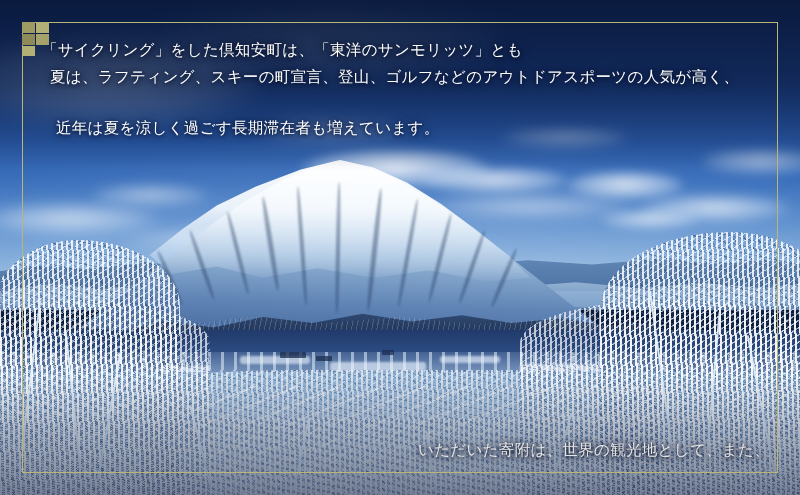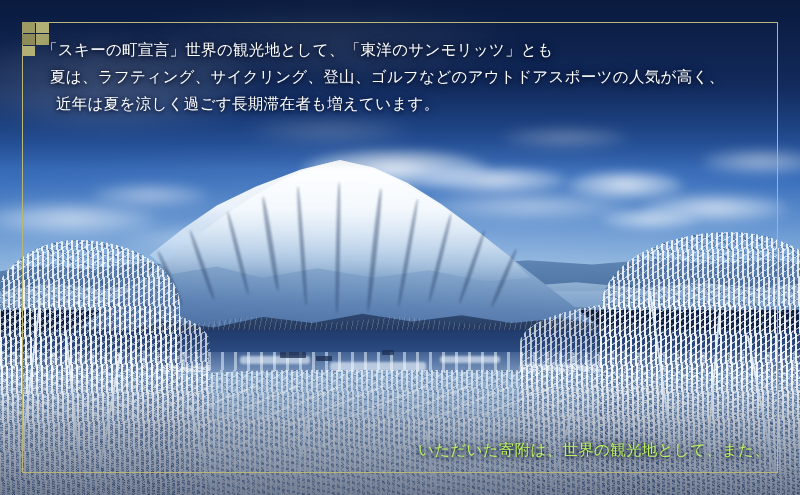--- a/index.html
+++ b/index.html
@@ -228,25 +228,25 @@
     color:#ffffff;
     font-size:15.5px;
     line-height:27px;
     letter-spacing:.3px;
     text-shadow:0 1px 4px rgba(2,10,32,.95), 0 0 10px rgba(4,14,40,.8);
     white-space:nowrap;
   }
   .copy-top .ln{display:block;}
   .copy-top .ln.indent1{padding-left:8px;}
   .copy-top .ln.indent2{padding-left:8px;}
-  .copy-top .ln.indent3{padding-left:14px;}
+  .copy-top .ln.indent3{padding-left:14px;margin-top:24px;}
 
   .copy-bottom{
     position:absolute;right:30px;bottom:32px;width:740px;
-    color:#bef264;
+    color:#e5e5e5;
     font-size:15.5px;
     line-height:27px;
     letter-spacing:.3px;
     text-align:right;
     text-shadow:0 1px 4px rgba(2,10,32,.95), 0 0 10px rgba(4,14,40,.85);
     white-space:nowrap;
   }
   .copy-bottom .ln{display:block;}
 </style>
 </head>
@@ -333,22 +333,22 @@
   <div class="frame"></div>
   <div class="corner-deco">
     <span class="sq sq-a"></span>
     <span class="sq sq-b"></span>
     <span class="sq sq-c"></span>
     <span class="sq sq-d"></span>
     <span class="sq sq-e"></span>
   </div>
 
   <div class="copy-top">
-    <span class="ln">「スキーの町宣言」世界の観光地として、「東洋のサンモリッツ」とも</span>
-    <span class="ln indent2">夏は、ラフティング、サイクリング、登山、ゴルフなどのアウトドアスポーツの人気が高く、</span>
+    <span class="ln">「サイクリング」をした倶知安町は、「東洋のサンモリッツ」とも</span>
+    <span class="ln indent2">夏は、ラフティング、スキーの町宣言、登山、ゴルフなどのアウトドアスポーツの人気が高く、</span>
     <span class="ln indent3">近年は夏を涼しく過ごす長期滞在者も増えています。</span>
   </div>
 
   <div class="copy-bottom">
     <span class="ln">いただいた寄附は、世界の観光地として、また、</span>
   </div>
 
 </div>
 
 </body></html>

